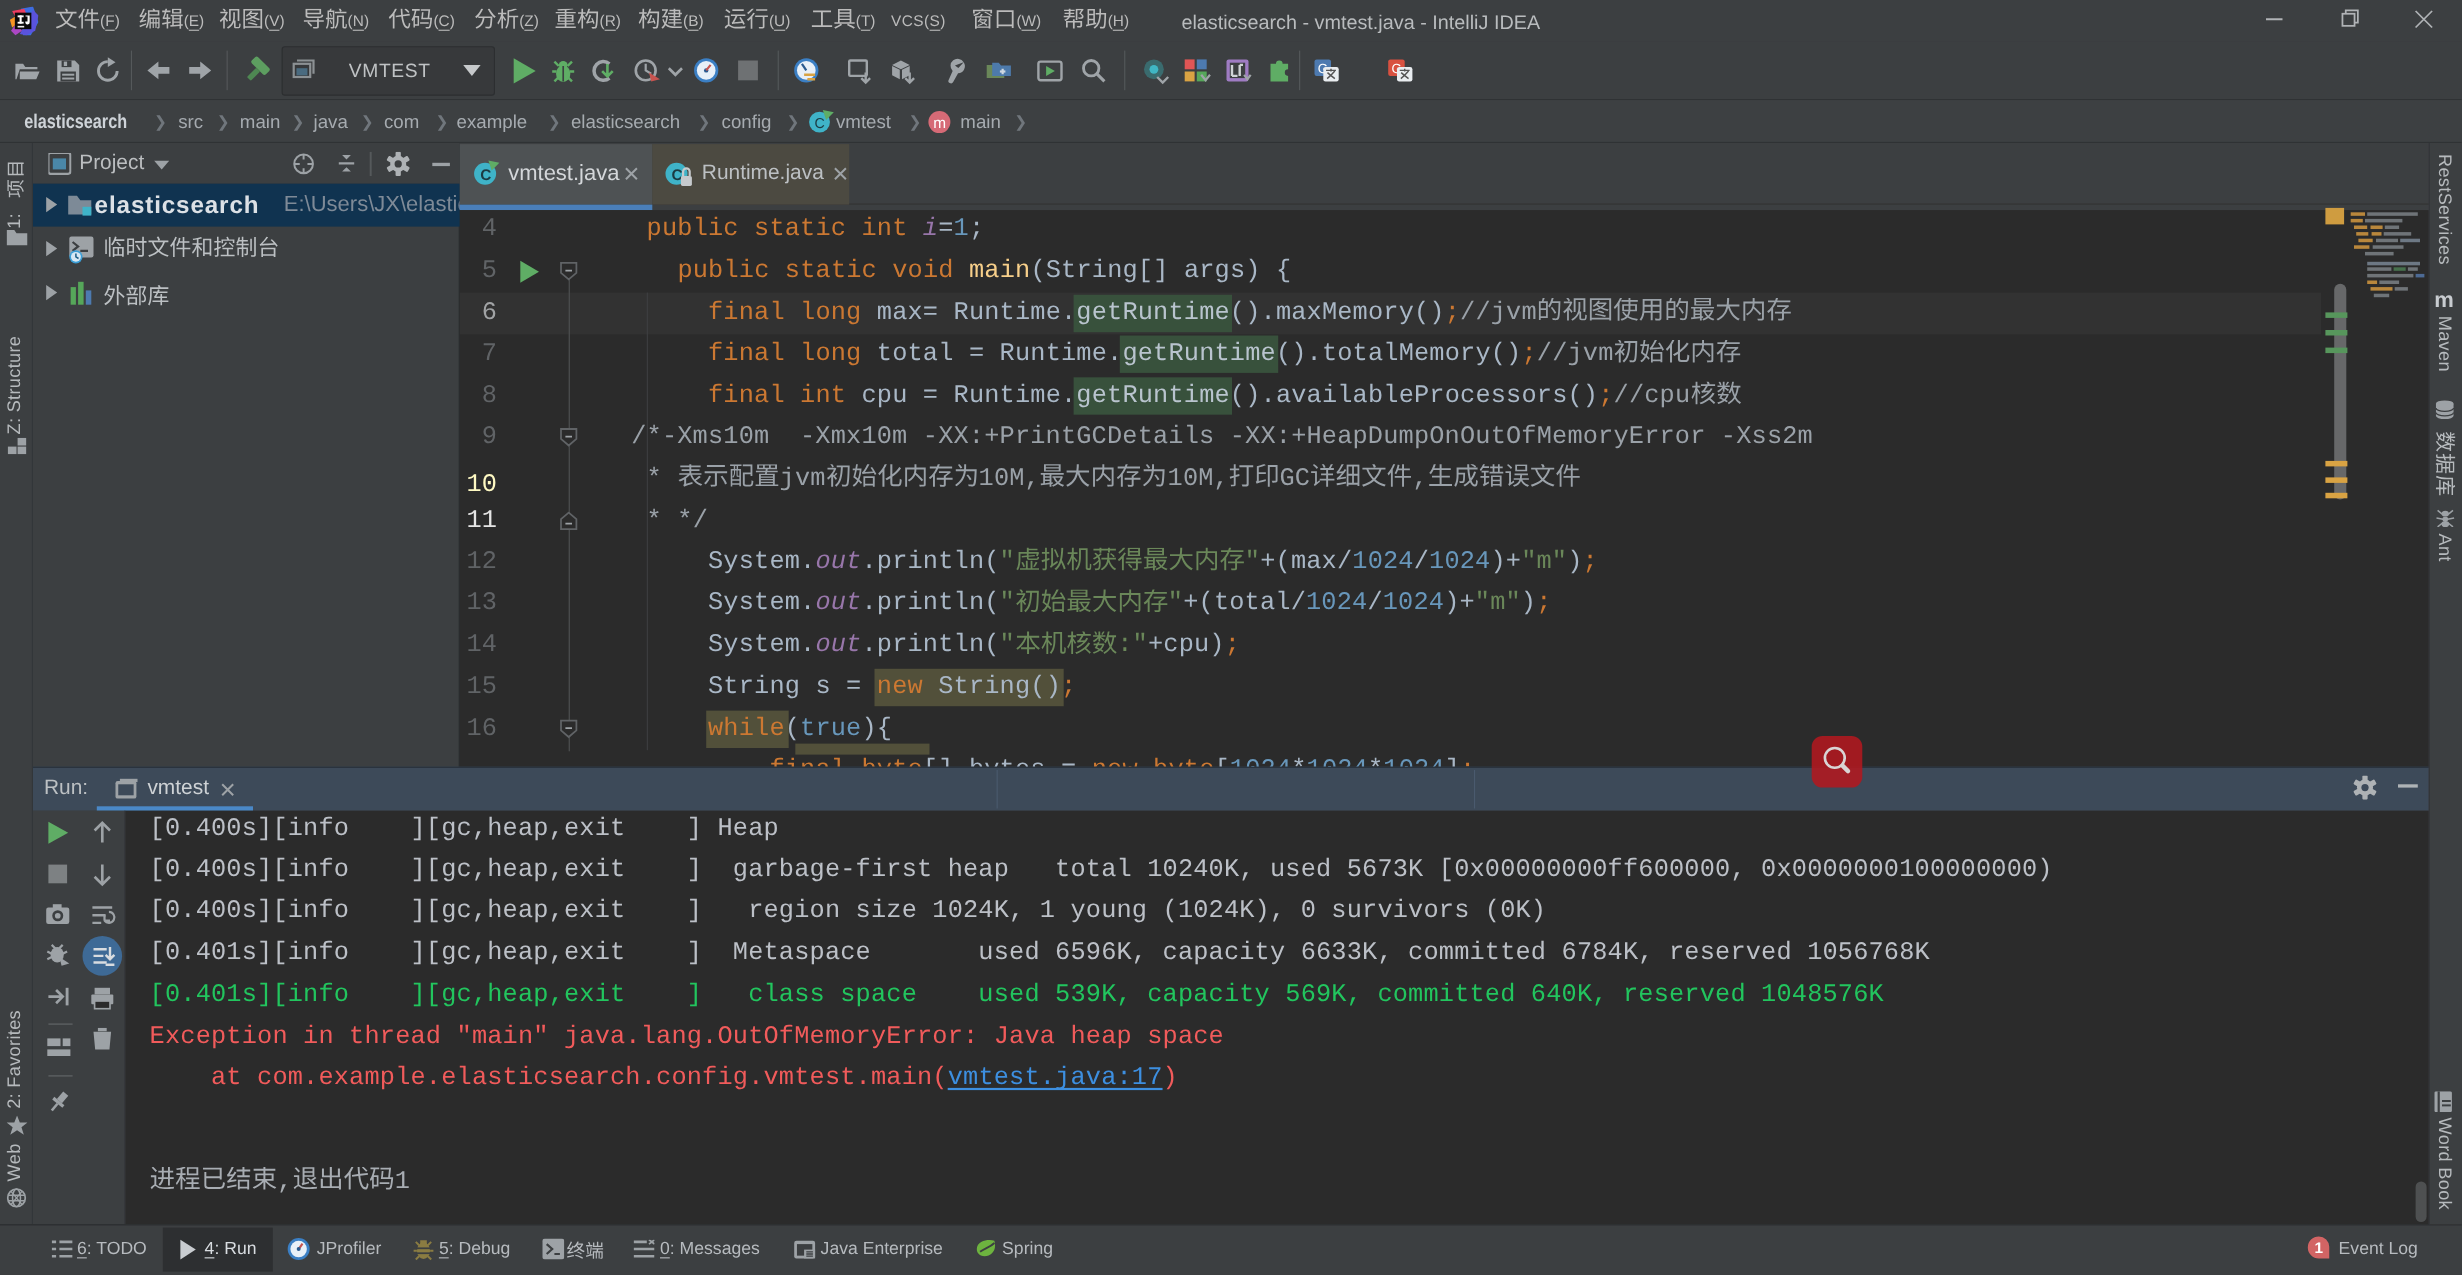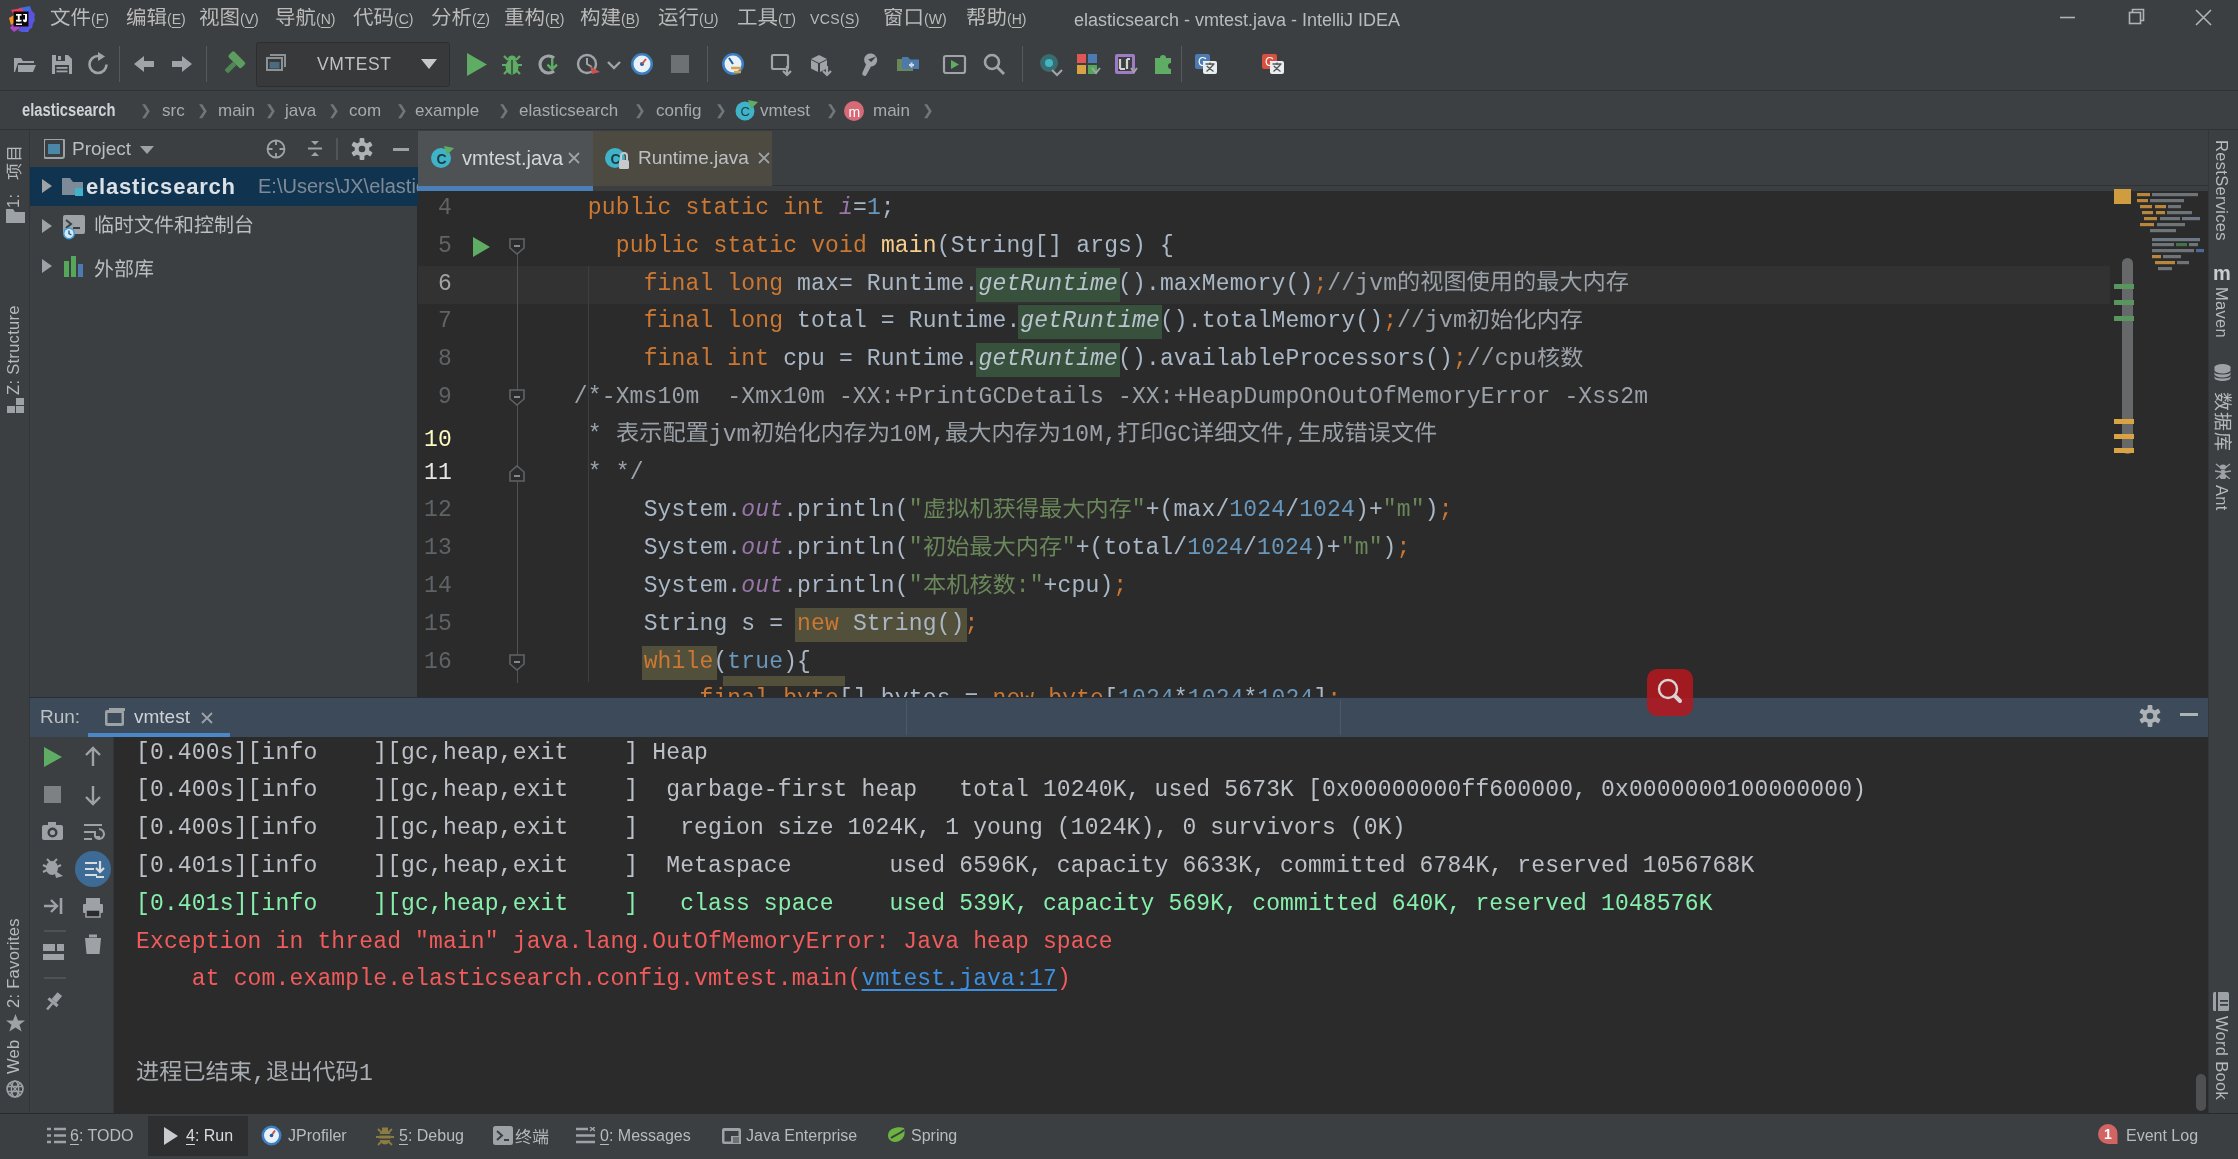--- a/index.html
+++ b/index.html
@@ -2,21 +2,21 @@
 <html><head><meta charset="utf-8"><style>
 *{margin:0;padding:0;box-sizing:border-box}
 html,body{width:2238px;height:1159px;overflow:hidden}
 body{background:#3c3f41;font-family:"Liberation Sans",sans-serif;position:relative}
 .ab{position:absolute}
 .mono{font-family:"Liberation Mono",monospace;font-size:23px;line-height:37.8px;letter-spacing:0.15px;white-space:pre}
 .mi{position:absolute;top:0;height:38px;line-height:38px;color:#bbbbbb;font-size:14px;white-space:nowrap}
 .mi svg{vertical-align:-4.8px}
 u{text-decoration-thickness:1px;text-underline-offset:2.5px}
 .k{color:#cc7832}.t{color:#a9b7c6}.n{color:#6897bb}.s{color:#6a8759}
-.c{color:#9aa1a8}.fi{color:#9876aa;font-style:italic}.mc{font-style:italic;color:#b9c4ce}
+.c{color:#9aa1a8}.fi{color:#9876aa;font-style:italic}.mc{color:#b9c4ce}
 .d{color:#f7cf8a}.o{color:#cc7832}
 .lnum{position:absolute;left:418px;width:34px;text-align:right;color:#606366;font-family:"Liberation Mono",monospace;font-size:23px;line-height:37.8px;letter-spacing:0.15px}
 .crumb{color:#a6abb0;font-size:17px}
 .vlu{writing-mode:vertical-rl;transform:rotate(180deg);color:#b6babd;font-size:16.5px;letter-spacing:0.3px}
 .vld{writing-mode:vertical-rl;color:#b6babd;font-size:16.5px;letter-spacing:0.3px}
 .sb{color:#b7bbbf;font-size:16px}
 </style></head><body>
 <svg width="0" height="0" style="position:absolute">
     <defs>
       <path id="u6587" d="M423 -823C453 -774 485 -707 497 -666L580 -693C566 -734 531 -799 501 -847ZM50 -664V-590H206C265 -438 344 -307 447 -200C337 -108 202 -40 36 7C51 25 75 60 83 78C250 24 389 -48 502 -146C615 -46 751 28 915 73C928 52 950 20 967 4C807 -36 671 -107 560 -201C661 -304 738 -432 796 -590H954V-664ZM504 -253C410 -348 336 -462 284 -590H711C661 -455 592 -344 504 -253Z"></path>
@@ -726,21 +726,21 @@
     </g>
     <g transform="translate(82,933)">
       <path d="M3 5 L19 5 L17.5 21 L4.5 21 Z" fill="#9da2a6"></path>
       <rect x="7" y="1.5" width="8" height="3" fill="#9da2a6"></rect>
     </g>
   </svg>
 <div class="ab mono" style="left:136px;top:734.6px;color:#bcc0c7">[0.400s][info    ][gc,heap,exit    ] Heap</div>
 <div class="ab mono" style="left:136px;top:772.4px;color:#bcc0c7">[0.400s][info    ][gc,heap,exit    ]  garbage-first heap   total 10240K, used 5673K [0x00000000ff600000, 0x0000000100000000)</div>
 <div class="ab mono" style="left:136px;top:810.2px;color:#bcc0c7">[0.400s][info    ][gc,heap,exit    ]   region size 1024K, 1 young (1024K), 0 survivors (0K)</div>
 <div class="ab mono" style="left:136px;top:848.0px;color:#bcc0c7">[0.401s][info    ][gc,heap,exit    ]  Metaspace       used 6596K, capacity 6633K, committed 6784K, reserved 1056768K</div>
-<div class="ab mono" style="left:136px;top:885.8px;color:#86efac">[0.401s][info    ][gc,heap,exit    ]   class space    used 539K, capacity 569K, committed 640K, reserved 1048576K</div>
+<div class="ab mono" style="left:136px;top:885.8px;color:#22c55e">[0.401s][info    ][gc,heap,exit    ]   class space    used 539K, capacity 569K, committed 640K, reserved 1048576K</div>
 <div class="ab mono" style="left:136px;top:923.6px;color:#f15b5b">Exception in thread "main" java.lang.OutOfMemoryError: Java heap space</div>
 <div class="ab mono" style="left:136px;top:961.4px;color:#f15b5b">    at com.example.elasticsearch.config.vmtest.main(<span style="color:#3d8fe0;text-decoration:underline;text-underline-offset:4px">vmtest.java:17</span>)</div>
 <div class="ab mono" style="left:136px;top:1055.9px;color:#a8adb3"><svg width="116" height="24" style="vertical-align:-5.6px" fill="currentColor">
       <use href="#u8fdb" transform="translate(0.0,18.6) scale(0.02320)"></use>
       <use href="#u7a0b" transform="translate(23.2,18.6) scale(0.02320)"></use>
       <use href="#u5df2" transform="translate(46.4,18.6) scale(0.02320)"></use>
       <use href="#u7ed3" transform="translate(69.6,18.6) scale(0.02320)"></use>
       <use href="#u675f" transform="translate(92.8,18.6) scale(0.02320)"></use>
     </svg>,<svg width="93" height="24" style="vertical-align:-5.6px" fill="currentColor">
       <use href="#u9000" transform="translate(0.0,18.6) scale(0.02320)"></use>

